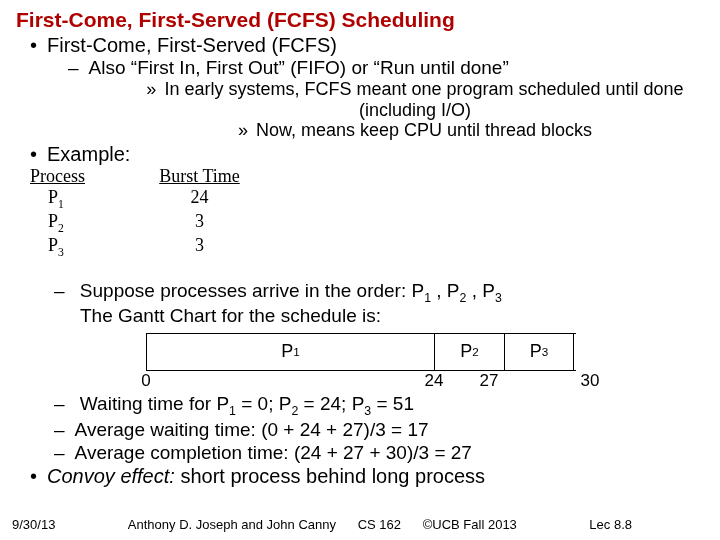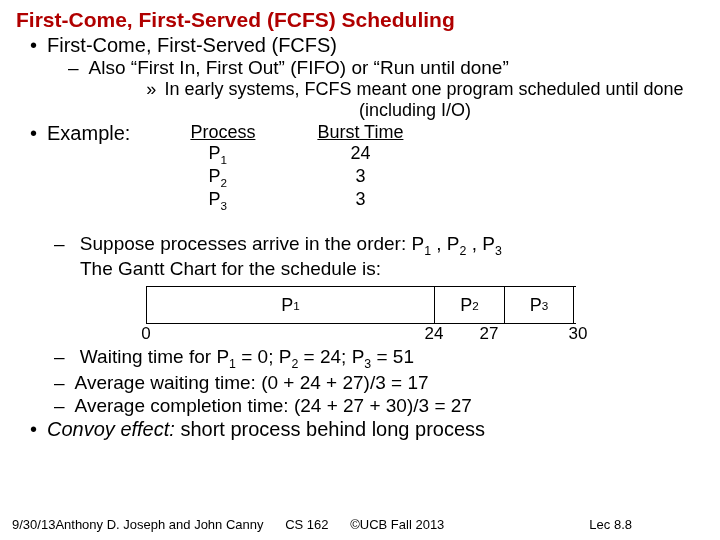--- a/index.html
+++ b/index.html
@@ -12,57 +12,58 @@
   ul.level2 { list-style: none; padding-left: 38px; }
   ul.level2 > li { font-size: 19px; margin-bottom: 1px; }
   ul.level2 > li::before { content: "–"; margin-right: 10px; }
   ul.level3 { list-style: none; padding-left: 58px; text-align: center; }
   ul.level3 > li { font-size: 18px; margin-bottom: 0; line-height: 1.15; }
   ul.level3 > li::before { content: "»"; margin-right: 8px; }
   .nowrap { white-space: nowrap; }
   .example-row { display: flex; align-items: flex-start; }
   .example-label { font-size: 20px; }
   .example-label::before { content: "•"; margin-right: 10px; }
-  .proc-table { margin-left: 60px; font-size: 18px; line-height: 1.15; }
+  .proc-table { font-size: 18px; line-height: 1.15; font-family: Liberation Serif, serif; }
   .proc-table .hdr { display: inline-block; text-decoration: underline; }
   .proc-table .cprocess { display: inline-block; width: 110px; text-align: left; }
   .proc-table .ctime { display: inline-block; width: 110px; text-align: center; }
   .proc-table .row { white-space: nowrap; }
   sub { font-size: 0.65em; vertical-align: sub; }
   .gantt-wrap { margin: 6px 0 0 130px; width: 430px; font-size: 18px; }
   .gantt { display: flex; height: 38px; border-top: 1.5px solid #000; border-bottom: 1.5px solid #000; }
   .gantt .seg { display: flex; align-items: center; justify-content: center; border-left: 1.5px solid #000; }
   .gantt .seg:last-child { border-right: 1.5px solid #000; }
   .gantt-axis { position: relative; height: 22px; }
   .gantt-axis span { position: absolute; top: 0; font-size: 17px; transform: translateX(-50%); }
   .italic { font-style: italic; }
   .footer { position: absolute; bottom: 8px; left: 0; width: 644px; font-size: 13px; display: flex; justify-content: space-between; padding: 0 12px; }
-  .footer .mid { flex: 1; }
+  .footer .mid { flex: 1; text-align: center; }
   .indent-text { padding-left: 26px; }
   .suppose-block { line-height: 1.15; margin-top: 21px; }
 </style>
 </head>
 <body>
 <div class="slide">
 
 <div class="title">First-Come, First-Served (FCFS) Scheduling</div>
 
 <ul class="level1">
   <li><span>First-Come, First-Served (FCFS)</span>
     <ul class="level2">
       <li><span class="nowrap">Also “First In, First Out” (FIFO) or “Run until done”</span>
         <ul class="level3">
           <li><span>In early systems, FCFS meant one program scheduled until done (including I/O)</span></li>
+          <li><span>Now, means keep CPU until thread blocks</span></li>
         </ul>
       </li>
     </ul>
   </li>
 </ul>
 
-<div class="example-row" style="padding-left:14px;">
+<div class="example-row" style="padding-left:14px;flex-direction:column;">
   <div class="example-label"><span>Example:</span></div>
   <div class="proc-table">
     <div class="row">
       <span class="cprocess"><span class="hdr">Process</span></span>
       <span class="ctime"><span class="hdr">Burst Time</span></span>
     </div>
     <div class="row">
       <span class="cprocess" style="padding-left:18px;"><span>P</span><sub>1</sub></span>
       <span class="ctime">24</span>
     </div>
@@ -96,21 +97,21 @@
         </div>
     <div class="seg" style="width:70px">
           <span>P</span>
           <sub>3</sub>
         </div>
   </div>
   <div class="gantt-axis">
     <span style="left:0px">0</span>
     <span style="left:288px">24</span>
     <span style="left:343px">27</span>
-    <span style="left:432px">30</span>
+    <span style="left:444px">30</span>
   </div>
 </div>
 
 <ul class="level2">
   <li>
     <span><span>Waiting time for P</span><sub>1</sub><span>  = 0; P</span><sub>2</sub><span>  = 24; P</span><sub>3</sub><span> = 51</span></span>
   </li>
   <li><span>Average waiting time:  (0 + 24 + 27)/3 = 17</span></li>
   <li><span>Average completion time: (24 + 27 + 30)/3 = 27</span></li>
 </ul>

